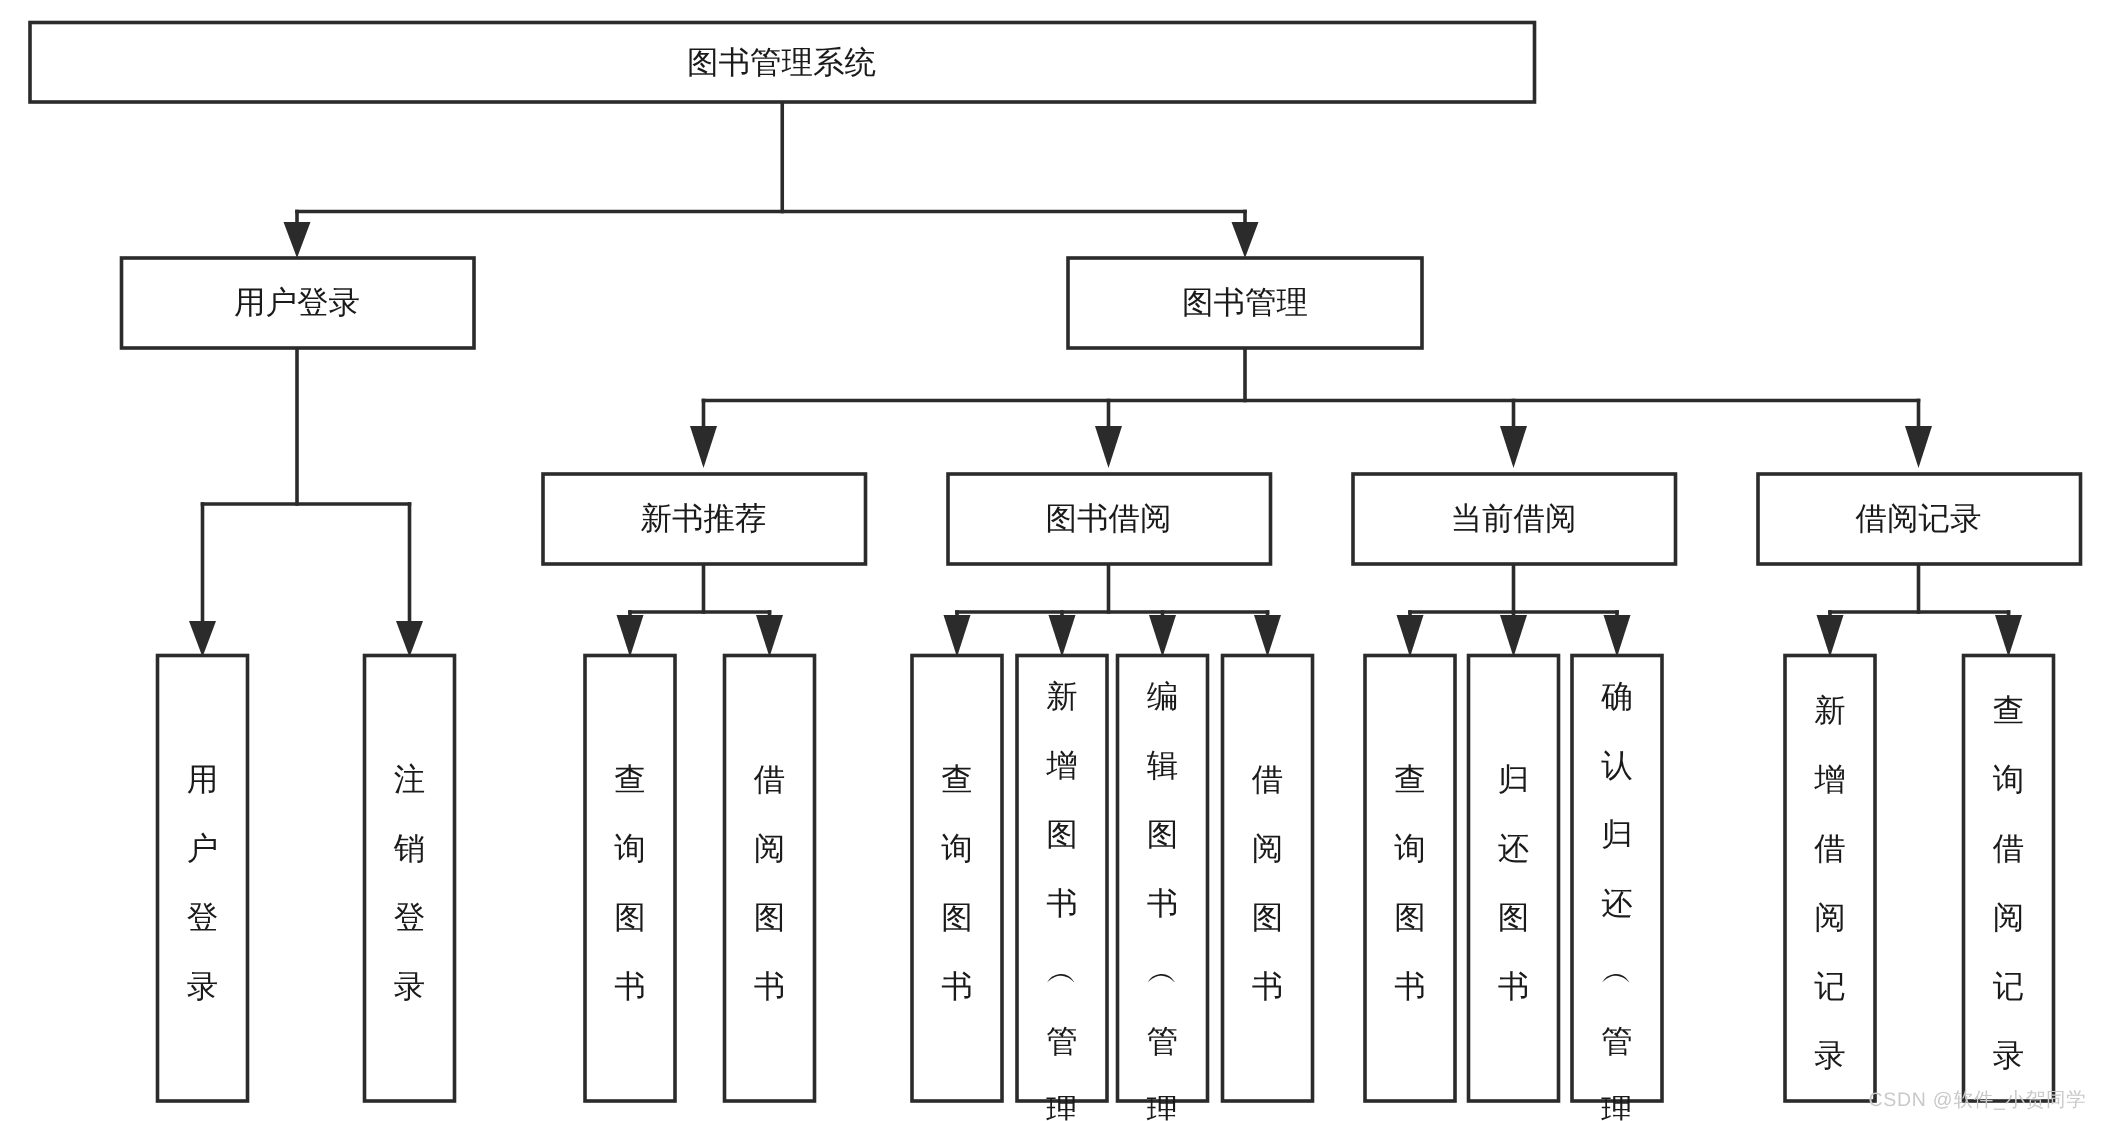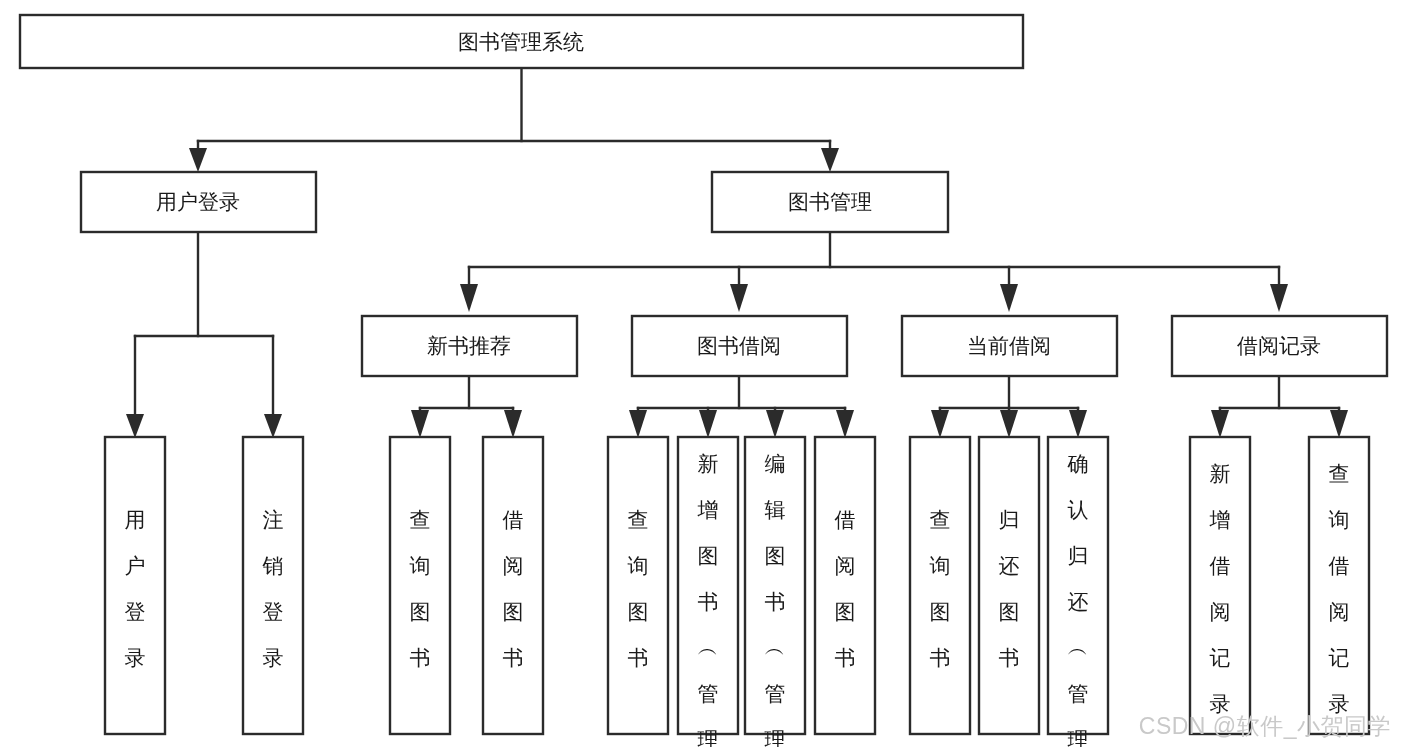--- a/index.html
+++ b/index.html
@@ -53,21 +53,21 @@
     fill: #1a1a1a;
     font-family: "Liberation Sans", "DejaVu Sans", sans-serif;
     font-size: 21px;
     text-anchor: middle;
   }
   .watermark-text {
     position: absolute;
     right: 14px;
     bottom: 5px;
     font-family: "Liberation Sans", "DejaVu Sans", sans-serif;
-    font-size: 23px;
+    font-size: 13px;
     color: #c9c9c9;
     white-space: nowrap;
     letter-spacing: 0.5px;
     user-select: none;
   }
 </style>
 </head>
 <body>
 
 <div id="diagram-root">

